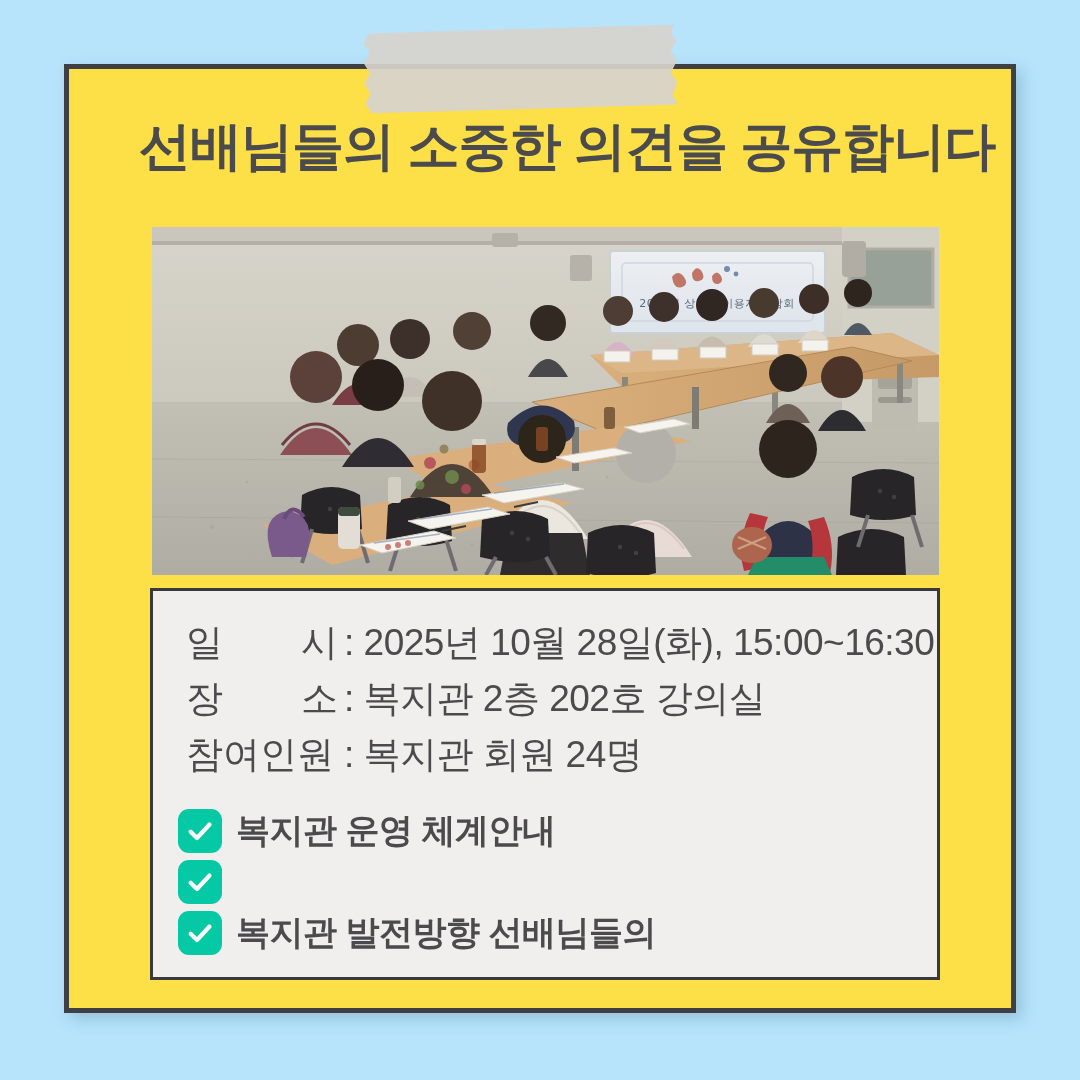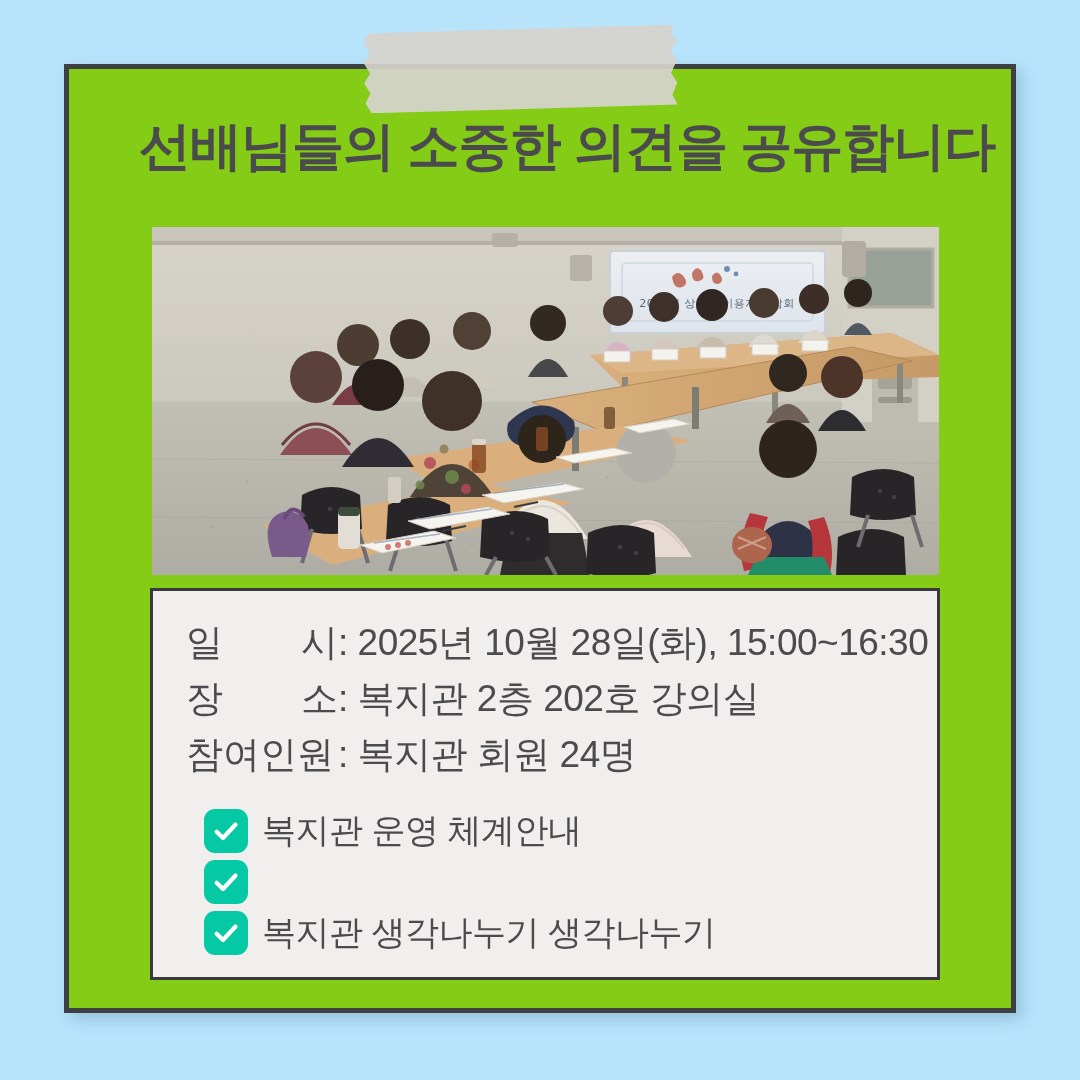--- a/index.html
+++ b/index.html
@@ -15,21 +15,21 @@
     position:relative;
     width:1080px; height:1080px;
     background:#b7e4fb;
   }
 
   
   .card {
     position:absolute;
     left:64px; top:64px;
     width:952px; height:949px;
-    background:#84cc16;
+    background:#fde047;
     border:5px solid #3f4043;
     box-shadow:6px 6px 14px rgba(60,110,140,.28);
   }
 
   
   .tape {
     position:absolute;
     left:363px; top:27px;
     width:318px; height:84px;
     z-index:5;
@@ -85,26 +85,27 @@
     display:inline-block;
     width:152px;
     letter-spacing:0;
   }
   .inforow .lab.sp {
     display:inline-flex;
     justify-content:space-between;
     width:152px;
   }
   .inforow .lab.sp .c { display:inline-block; }
-  .inforow .val { letter-spacing:-0.5px; }
+  .inforow .val { letter-spacing:-0.5px;margin-left:6px; }
 
   
   .checklist {
     margin-top:22px;
-    padding-left:51px;
+    padding-left:25px;
+    font-weight:bold;
   }
   .checkrow {
     display:flex;
     align-items:center;
     height:51px;
   }
   .cbox {
     width:44px; height:44px;
     border-radius:11px;
     background:#05c8a4;
@@ -461,21 +462,21 @@
               </svg>
           </span>
         </div>
 
         <div class="checkrow">
           <span class="cbox">
             <svg viewBox="0 0 24 24" aria-hidden="true">
                 <path d="M4.5 12.6 L9.6 17.6 L19.6 6.8" fill="none" stroke="#ffffff" stroke-width="3.4" stroke-linecap="round" stroke-linejoin="round"></path>
               </svg>
           </span>
-          <span class="ctext">복지관 생각나누기 생각나누기</span>
+          <span class="ctext">복지관 발전방향 선배님들의</span>
         </div>
 
       </div>
     </div>
   </div>
 
   <div class="tape">
     <svg viewBox="0 0 318 84" preserveAspectRatio="none" aria-hidden="true">
       <path d="M6 4 L312 0 L308 8 L314 16 L308 26 L314 36 L308 48 L314 58 L309 70 L314 80 L8 84 L2 74 L7 64 L1 54 L7 44 L1 34 L7 24 L1 14 Z" fill="#d6d3cc" opacity="0.93"></path>
     </svg>

